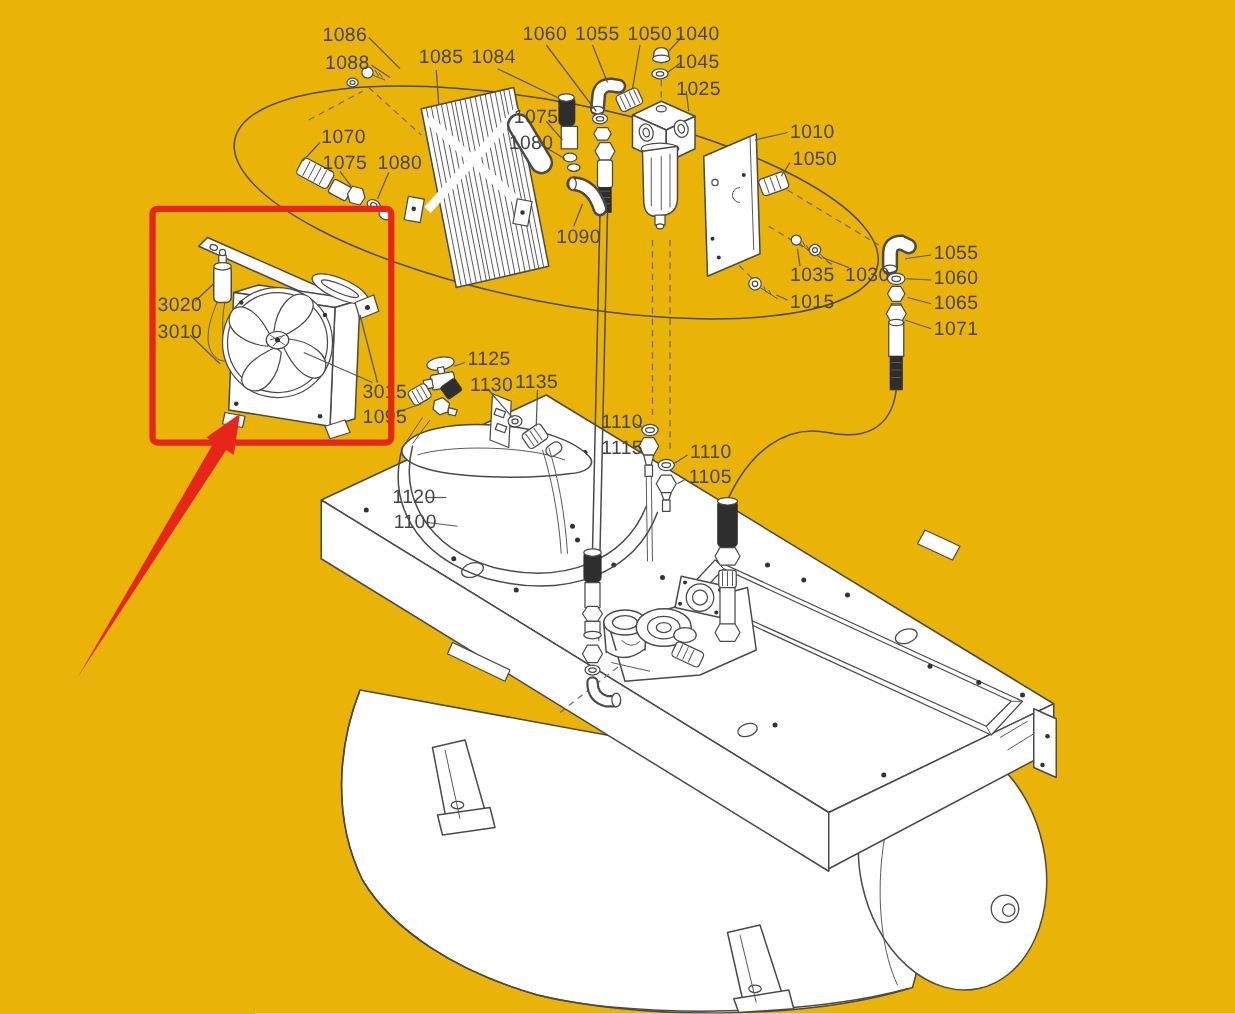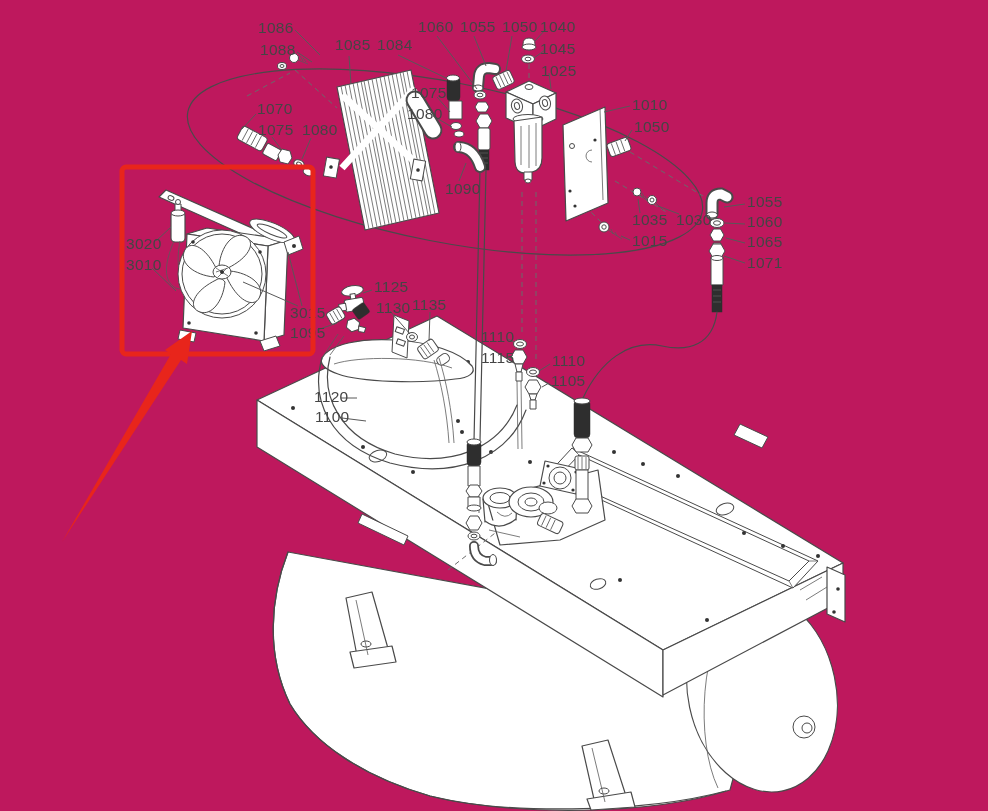--- a/index.html
+++ b/index.html
@@ -1,16 +1,16 @@
 <!DOCTYPE html>
 <html><head>
 <meta charset="utf-8">
 <style>
   html,body{margin:0;padding:0;background:#fff;}
-  #stage{position:relative;width:988px;height:811px;background:#be185d;overflow:hidden;
+  #stage{position:relative;width:988px;height:811px;background:#eab308;overflow:hidden;
          font-family:"Liberation Sans", sans-serif;}
   svg{display:block;}
   .ln{stroke:#4a4a4a;stroke-width:1.2;fill:none;stroke-linecap:round;stroke-linejoin:round;}
   .lnthin{stroke:#5a5a5a;stroke-width:.8;fill:none;}
   .wf{fill:#ffffff;stroke:#4a4a4a;stroke-width:1.2;stroke-linejoin:round;}
   .wfthin{fill:#ffffff;stroke:#4a4a4a;stroke-width:1;stroke-linejoin:round;}
   .dk{fill:#2e2e2e;stroke:#2e2e2e;stroke-width:.5;}
   .dot{fill:#333;}
   .lbl{font-family:"Liberation Sans", sans-serif;font-size:15.5px;letter-spacing:.3px;}
   .leader{stroke:#585858;stroke-width:1;fill:none;}

